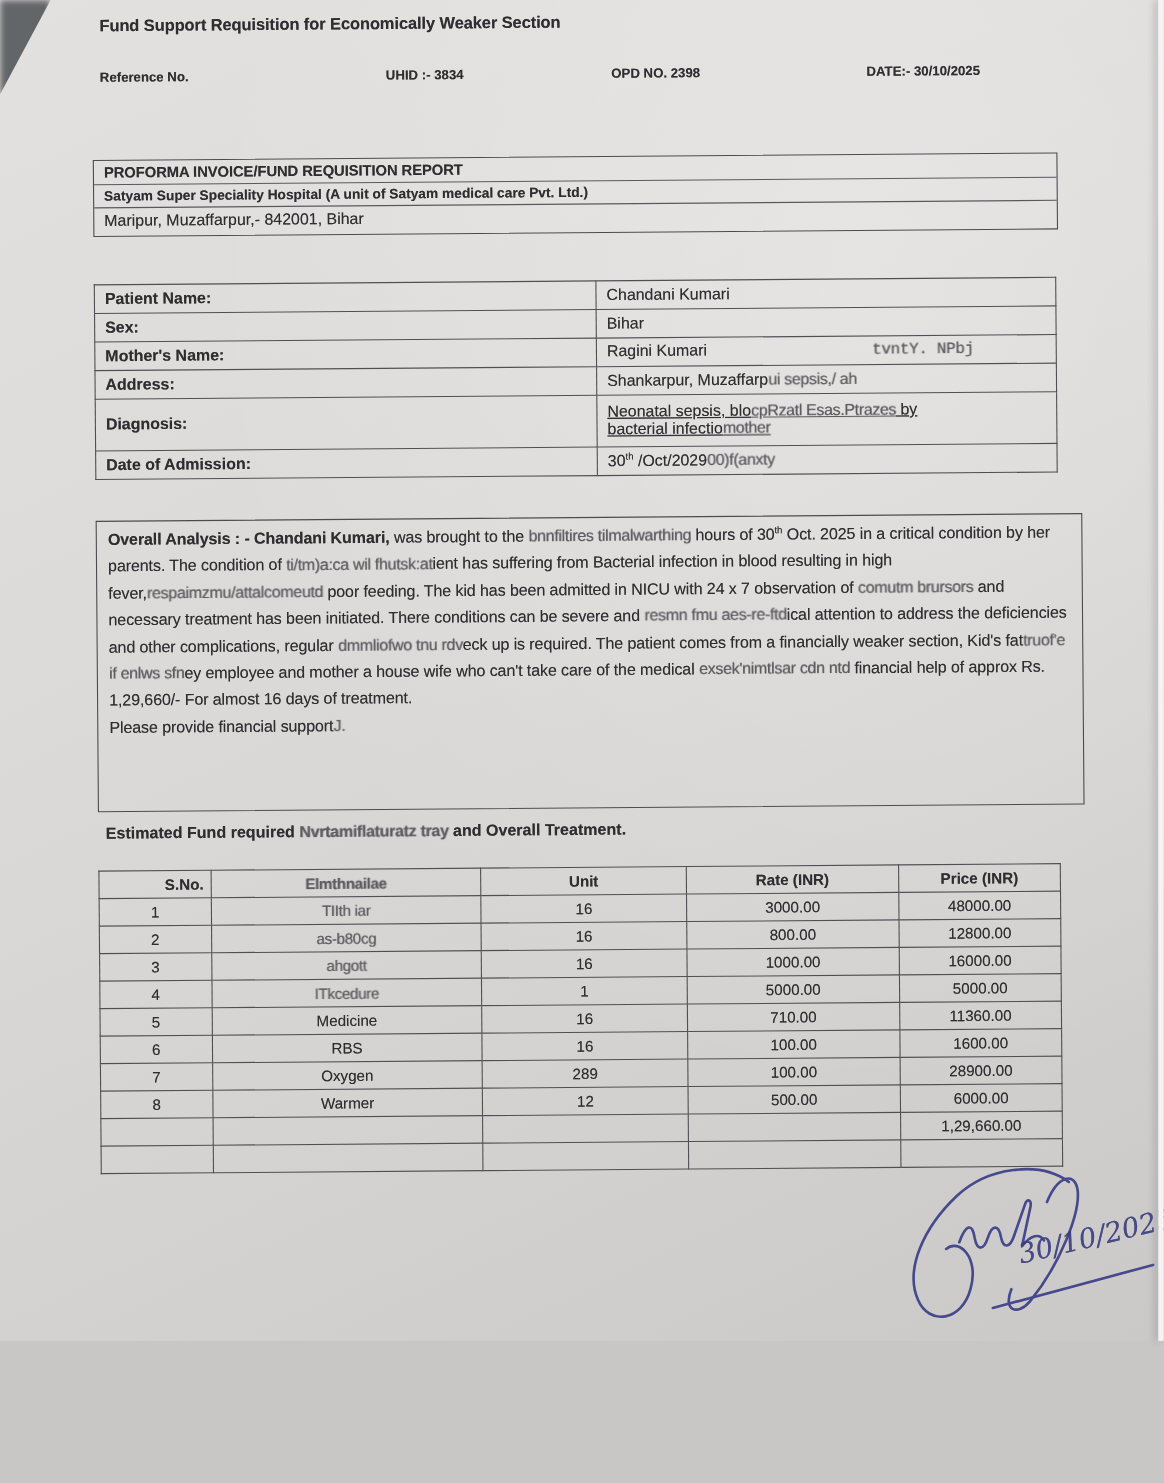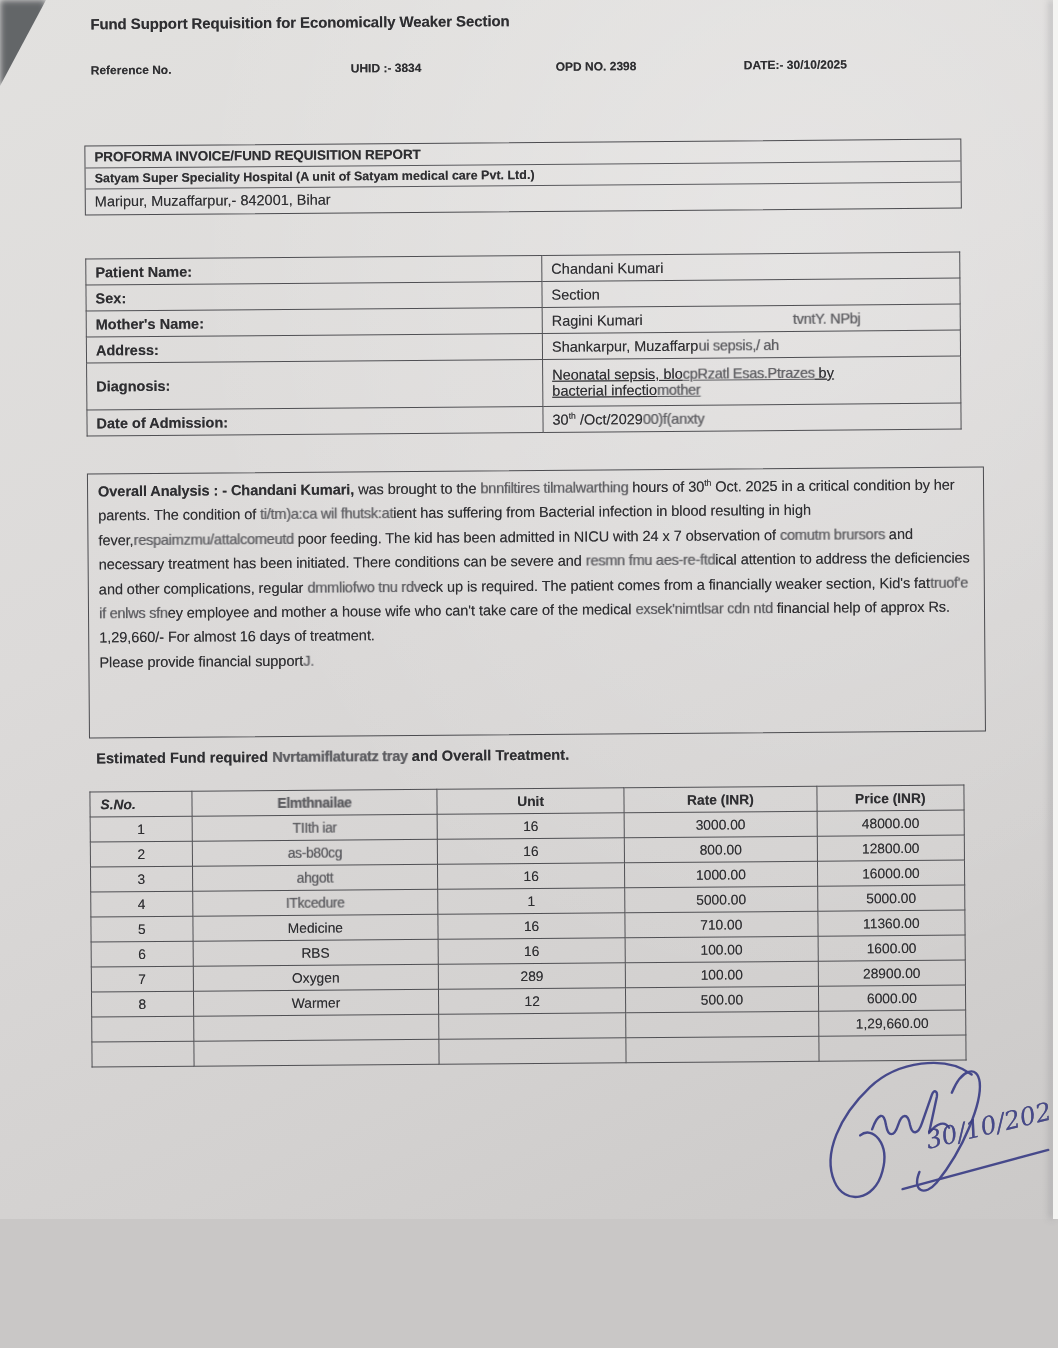--- a/index.html
+++ b/index.html
@@ -28,21 +28,21 @@
     transform:rotate(-0.45deg);
     color:#2e2e31;
     text-shadow:0 0 0.5px rgba(46,46,49,0.55);
   }
   .abs{position:absolute;}
   .b{font-weight:bold;}
   .ghost{
     color:#5c5c60;filter:blur(0.55px);letter-spacing:-0.3px;
     text-shadow:0.5px 0 0 rgba(70,70,75,0.5);
   }
-  .gap{margin-left:150px;}
+  .gap{margin-left:150px;font-family:Liberation Mono, monospace;}
   sup{font-size:60%;line-height:0;}
 
   .doc-title{left:95px;top:12px;font-size:15px;font-weight:bold;letter-spacing:-0.1px;}
   .meta-item{top:60px;font-size:12px;font-weight:bold;}
 
   .invoice-box{
     left:88px;top:142px;width:875px;
     border:1.5px solid #4c4c50;background:rgba(255,255,255,0.06);
   }
   .invoice-row{padding:3px 9px;border-bottom:1.2px solid #59595d;}
@@ -70,57 +70,57 @@
   }
 
   .est-heading{left:95px;top:747px;font-size:14.6px;font-weight:bold;}
 
   .fund-table{left:88px;top:788px;width:875px;}
   .fund-table th,.fund-table td{
     border:1.3px solid #505054;font-size:13.8px;
     padding:1px 6px;text-align:center;height:22px;
   }
   .fund-table th{font-weight:bold;font-size:13.8px;}
-  .fund-table th.c-sno{width:90px;text-align:left;padding-left:10px;font-style:italic;}
+  .fund-table th.c-sno{width:90px;text-align:right;padding-left:10px;}
   .fund-table .c-item{width:250px;}
   .fund-table .c-unit{width:190px;}
   .fund-table .c-rate{width:194px;}
   .fund-table .c-price{width:141px;}
 
   .signature{left:772px;top:1052px;width:290px;height:185px;}
 </style>
 </head>
 <body>
 
 <div class="paper">
   <div class="corner-shadow"></div>
   <div class="content">
 
     <div class="abs doc-title">Fund Support Requisition for Economically Weaker Section</div>
 
     <div class="abs meta-item" style="left:95px;">Reference No.</div>
     <div class="abs meta-item" style="left:320px;margin-left:35px;">UHID :- 3834</div>
     <div class="abs meta-item" style="left:545px;margin-left:15px;">OPD NO. 2398</div>
-    <div class="abs meta-item" style="left:748px;">DATE:- 30/10/2025</div>
+    <div class="abs meta-item" style="left:792px;">DATE:- 30/10/2025</div>
 
     <div class="abs invoice-box">
       <div class="invoice-row inv-line1">PROFORMA INVOICE/FUND REQUISITION REPORT</div>
       <div class="invoice-row inv-line2">Satyam Super Speciality Hospital (A unit of Satyam medical care Pvt. Ltd.)</div>
       <div class="invoice-row inv-line3">Maripur, Muzaffarpur,- 842001, Bihar</div>
     </div>
 
     <table class="abs patient-table">
       <tbody>
           <tr>
             <td class="plabel">Patient Name:</td>
             <td class="pvalue"><span>Chandani Kumari</span></td>
           </tr>
           <tr>
             <td class="plabel">Sex:</td>
-            <td class="pvalue"><span>Section</span></td>
+            <td class="pvalue"><span>Bihar</span></td>
           </tr>
           <tr>
             <td class="plabel">Mother's Name:</td>
             <td class="pvalue"><span>Ragini Kumari</span><span class="ghost gap">tvntY. NPbj</span></td>
           </tr>
           <tr>
             <td class="plabel">Address:</td>
             <td class="pvalue"><span>Shankarpur, Muzaffarp</span><span class="ghost">ui sepsis,/ ah</span></td>
           </tr>
           <tr class="tall">

